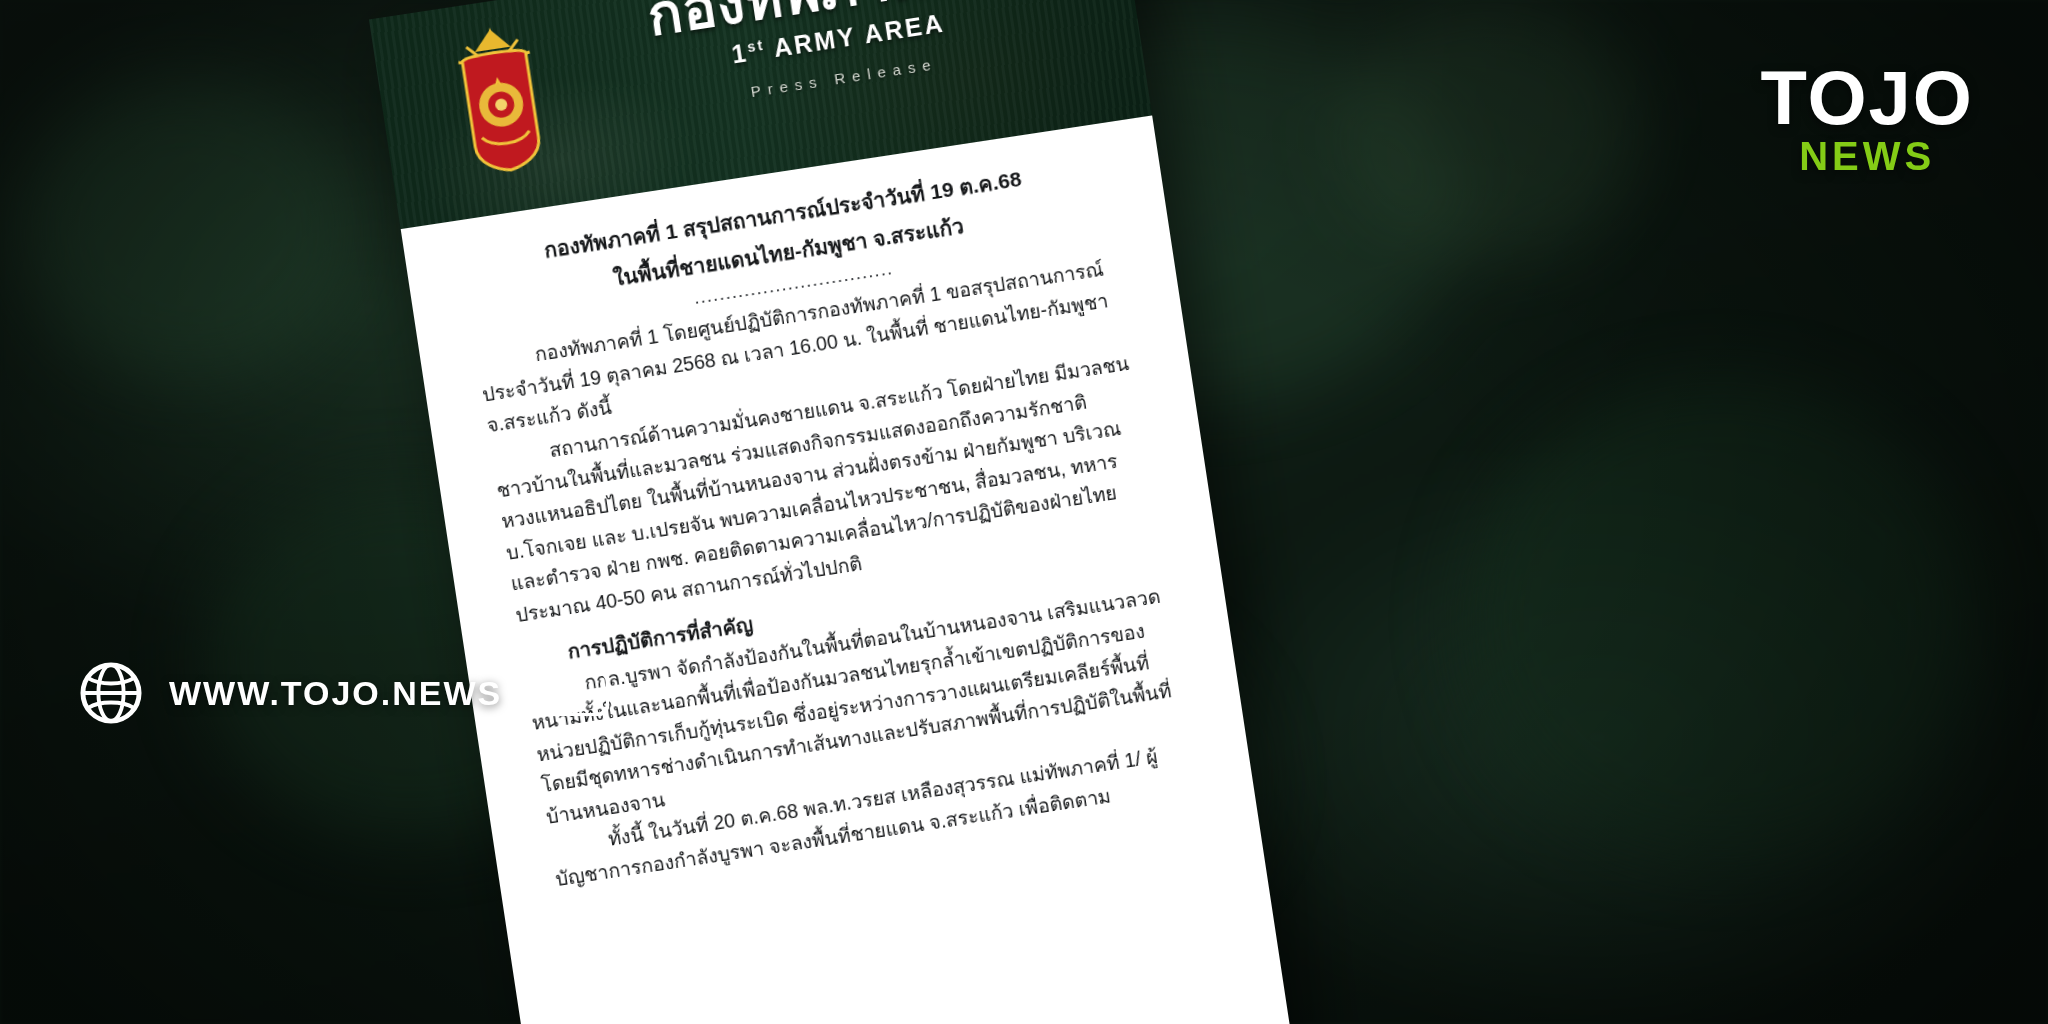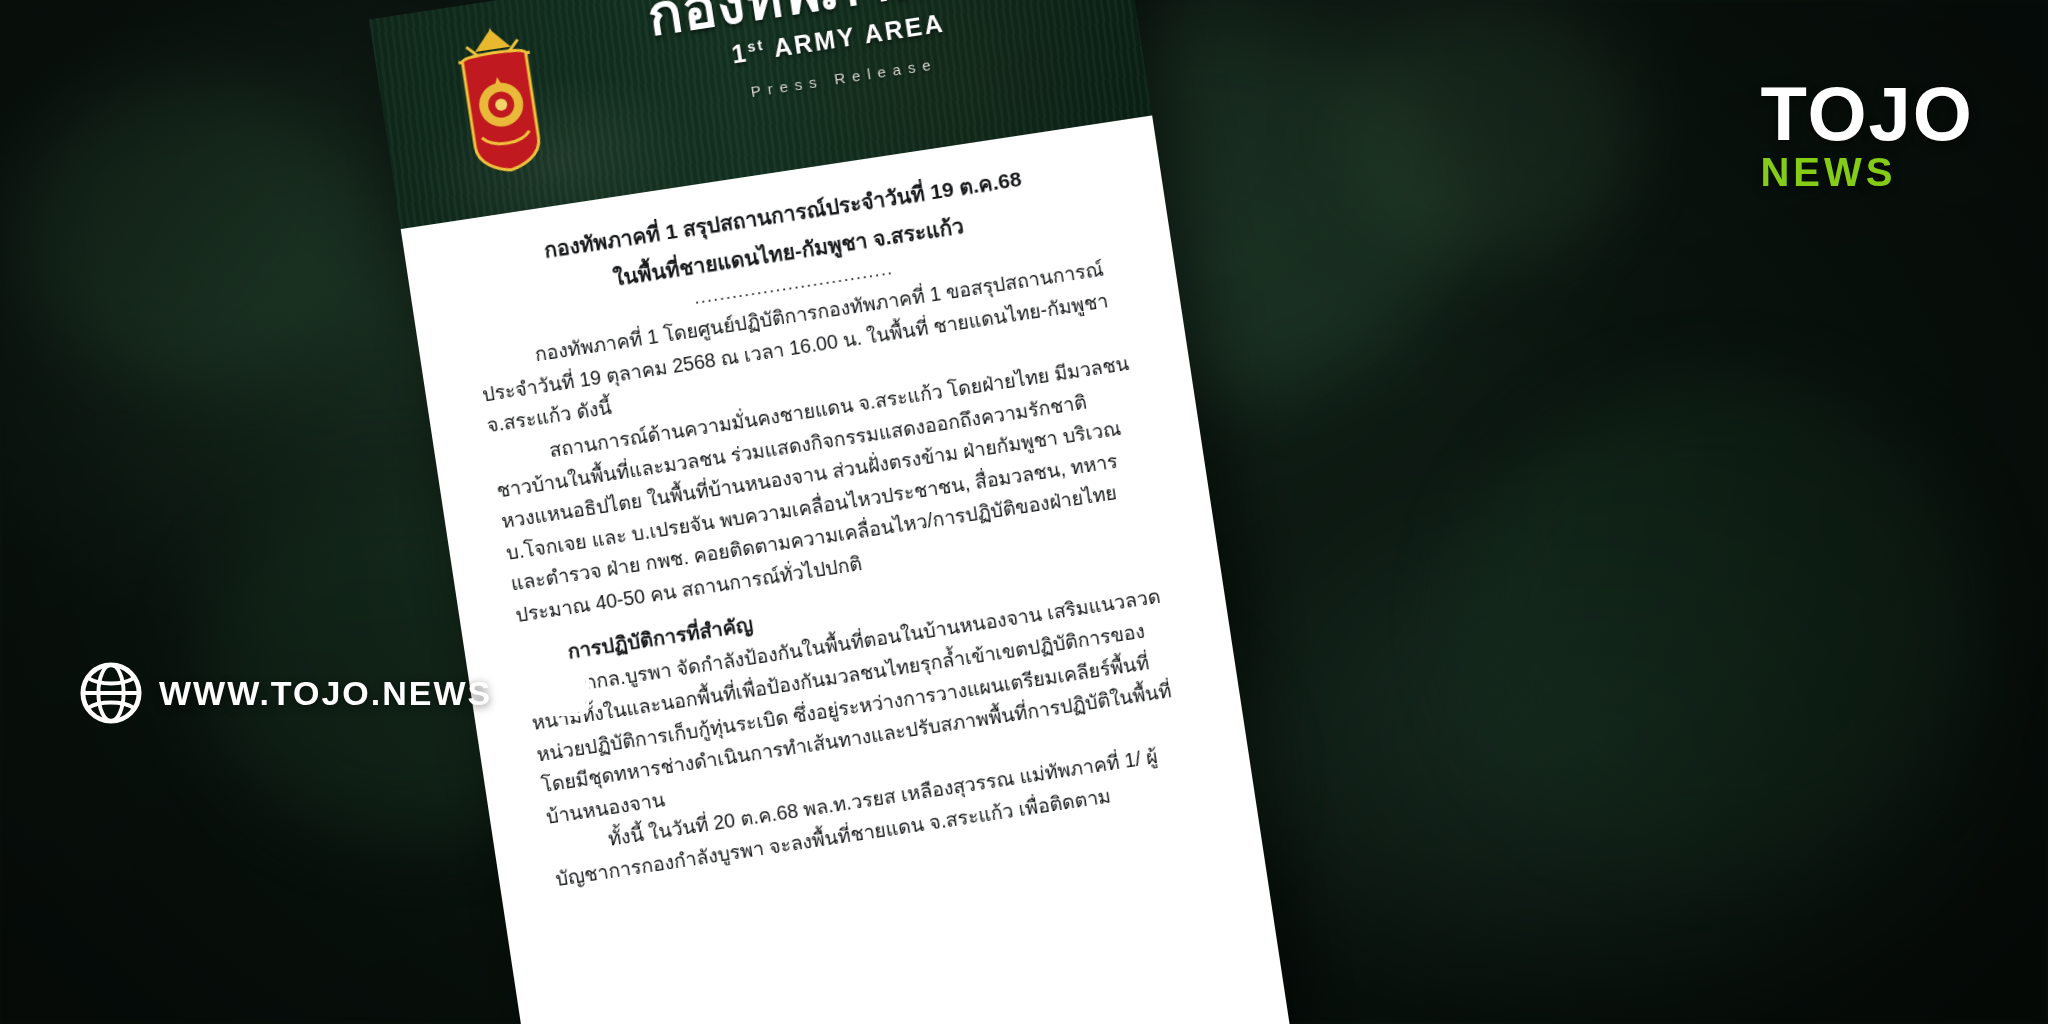--- a/index.html
+++ b/index.html
@@ -165,23 +165,22 @@
     font-weight: 700;
     margin: 12px 0 2px 46px;
   }
   .doc-p.tight { margin-bottom: 0; }
 
   
   #tojo-logo {
     position: absolute;
     right: 74px;
     top: 62px;
-    text-align: left;
+    text-align: center;
     z-index: 12;
-    margin-top: 16px;
   }
   .tojo-main {
     font-size: 76px;
     font-weight: 700;
     color: #ffffff;
     letter-spacing: 2px;
     line-height: .95;
     text-shadow: 0 3px 10px rgba(0,0,0,.5);
   }
   .tojo-sub {
@@ -193,21 +192,21 @@
     text-shadow: 0 3px 10px rgba(0,0,0,.5);
   }
 
   
   #site-strip {
     position: absolute;
     left: 80px;
     bottom: 300px;
     display: flex;
     align-items: center;
-    gap: 17px;
+    gap: 27px;
     z-index: 12;
   }
   .globe {
     width: 62px;
     height: 62px;
     flex: 0 0 62px;
   }
   .site-url {
     font-size: 34px;
     font-weight: 700;

